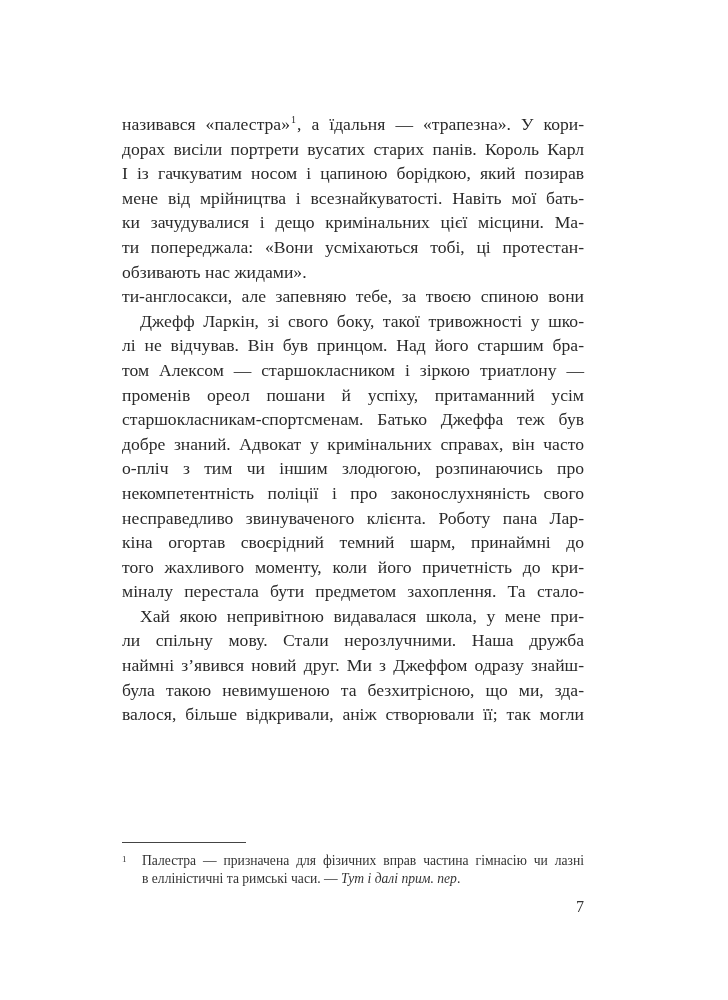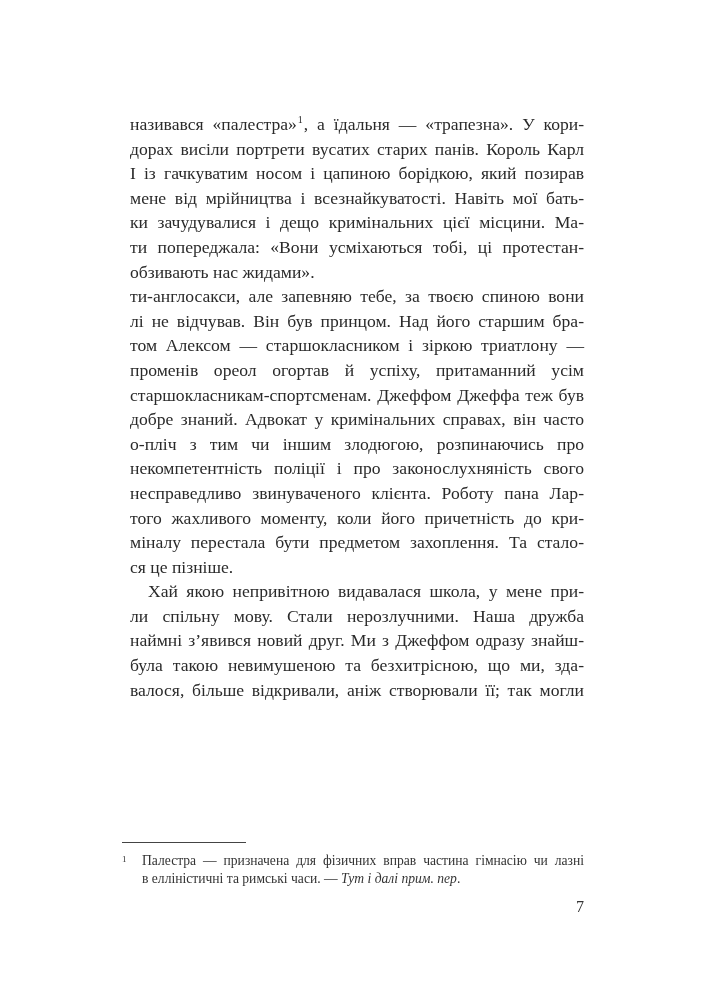--- a/index.html
+++ b/index.html
@@ -18,21 +18,20 @@
     width: 462px;
   }
   .line {
     height: 24.6px;
     line-height: 24.6px;
     font-size: 17.6px;
     white-space: nowrap;
     text-align: justify;
     text-align-last: justify;
     display: block;
-    margin-left: 8px;
   }
   .line.last { text-align-last: left; }
   .line.indent { padding-left: 18px; }
   sup.fnref { font-size: 10px; line-height: 0; vertical-align: 7px; margin: 0 1px; }
   .rule {
     position: absolute;
     left: 122px; top: 842px;
     width: 124px; height: 1px;
     background: #444;
   }
@@ -68,31 +67,32 @@
 
 <div class="page">
   <span class="line"><span>називався «палестра»</span><sup class="fnref">1</sup><span>, а їдальня — «трапезна». У кори-</span></span>
   <span class="line">дорах висіли портрети вусатих старих панів. Король Карл</span>
   <span class="line">І із гачкуватим носом і цапиною борідкою, який позирав</span>
   <span class="line">мене від мрійництва і всезнайкуватості. Навіть мої бать-</span>
   <span class="line">ки зачудувалися і дещо кримінальних цієї місцини. Ма-</span>
   <span class="line">ти попереджала: «Вони усміхаються тобі, ці протестан-</span>
   <span class="line last">обзивають нас жидами».</span>
   <span class="line">ти-англосакси, але запевняю тебе, за твоєю спиною вони</span>
+  <span class="line indent">Джефф Ларкін, зі свого боку, такої тривожності у шко-</span>
   <span class="line">лі не відчував. Він був принцом. Над його старшим бра-</span>
   <span class="line">том Алексом — старшокласником і зіркою триатлону —</span>
-  <span class="line">променів ореол огортав й успіху, притаманний усім</span>
-  <span class="line">старшокласникам-спортсменам. Джеффом Джеффа теж був</span>
+  <span class="line">променів ореол пошани й успіху, притаманний усім</span>
+  <span class="line">старшокласникам-спортсменам. Батько Джеффа теж був</span>
   <span class="line">добре знаний. Адвокат у кримінальних справах, він часто</span>
   <span class="line">о-пліч з тим чи іншим злодюгою, розпинаючись про</span>
   <span class="line">некомпетентність поліції і про законослухняність свого</span>
   <span class="line">несправедливо звинуваченого клієнта. Роботу пана Лар-</span>
+  <span class="line">кіна огортав своєрідний темний шарм, принаймні до</span>
   <span class="line">того жахливого моменту, коли його причетність до кри-</span>
   <span class="line">міналу перестала бути предметом захоплення. Та стало-</span>
-  <span class="line last">ся це пізніше.</span>
   <span class="line indent">Хай якою непривітною видавалася школа, у мене при-</span>
   <span class="line">ли спільну мову. Стали нерозлучними. Наша дружба</span>
   <span class="line">наймні з’явився новий друг. Ми з Джеффом одразу знайш-</span>
   <span class="line">була такою невимушеною та безхитрісною, що ми, зда-</span>
   <span class="line">валося, більше відкривали, аніж створювали її; так могли</span>
 </div>
 
 <div class="rule"></div>
 
 <div class="footnote">

